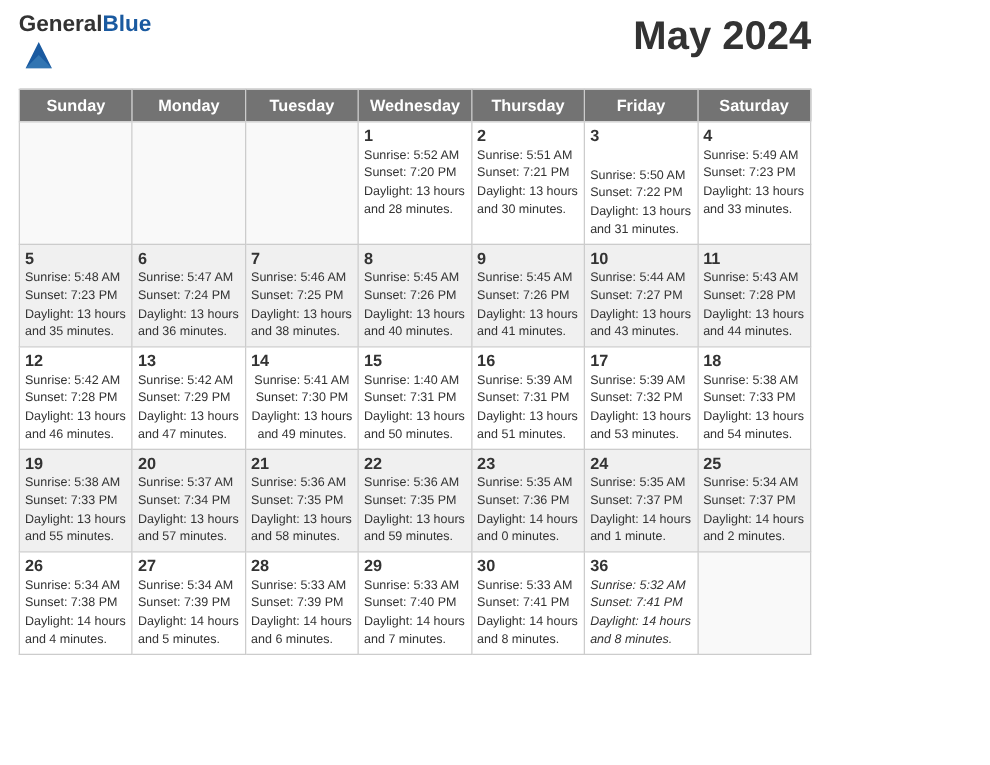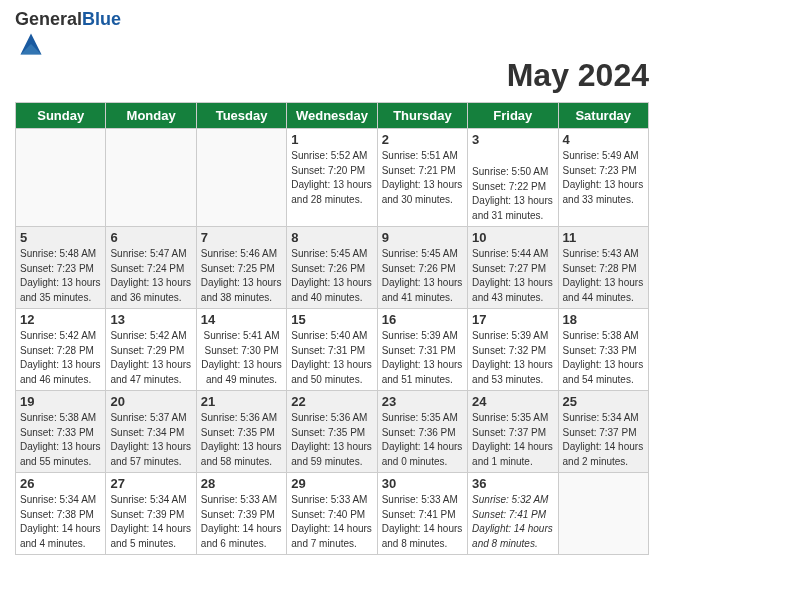--- a/index.html
+++ b/index.html
@@ -31,38 +31,37 @@
     }
     .logo-general { color: #333; }
     .logo-blue { color: #1a5aa0; }
     .logo-icon {
       width: 28px;
       height: 28px;
       margin-left: 2px;
     }
     .title-block {
       text-align: right;
-      margin-top: 47px;
     }
     .month-year {
       font-size: 32px;
       font-weight: bold;
       color: #333;
     }
     .location {
       font-size: 16px;
       color: #555;
     }
     .calendar {
       width: 100%;
       border-collapse: collapse;
       table-layout: fixed;
     }
     .calendar th {
-      background-color: #15803d;
+      background-color: #737373;
       color: white;
       text-align: center;
       padding: 5px 3px;
       font-size: 13px;
       border: 1px solid #ccc;
       margin-top: 18px;
     }
     .calendar td {
       border: 1px solid #ccc;
       vertical-align: top;
@@ -225,21 +224,21 @@
           </td>
           <td>
             <div class="day-number">14</div>
             <div class="day-info" style="white-space: pre-line; text-align: center;">Sunrise: 5:41 AM
 Sunset: 7:30 PM
 Daylight: 13 hours
 and 49 minutes.</div>
           </td>
           <td>
             <div class="day-number">15</div>
-            <div class="day-info" style="white-space: pre-line;">Sunrise: 5:40 AM
+            <div class="day-info" style="white-space: pre-line;">Sunrise: 1:40 AM
 Sunset: 7:31 PM
 Daylight: 13 hours
 and 50 minutes.</div>
           </td>
           <td>
             <div class="day-number">16</div>
             <div class="day-info" style="white-space: pre-line;">Sunrise: 5:39 AM
 Sunset: 7:31 PM
 Daylight: 13 hours
 and 51 minutes.</div>

